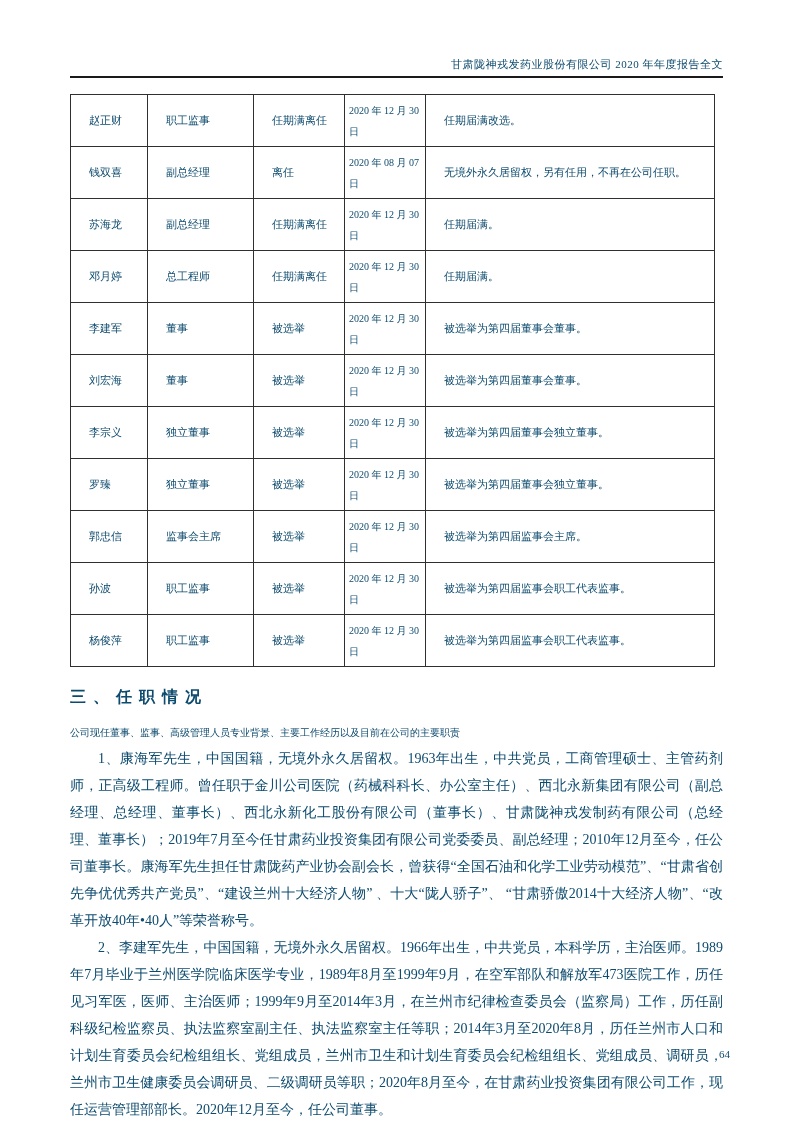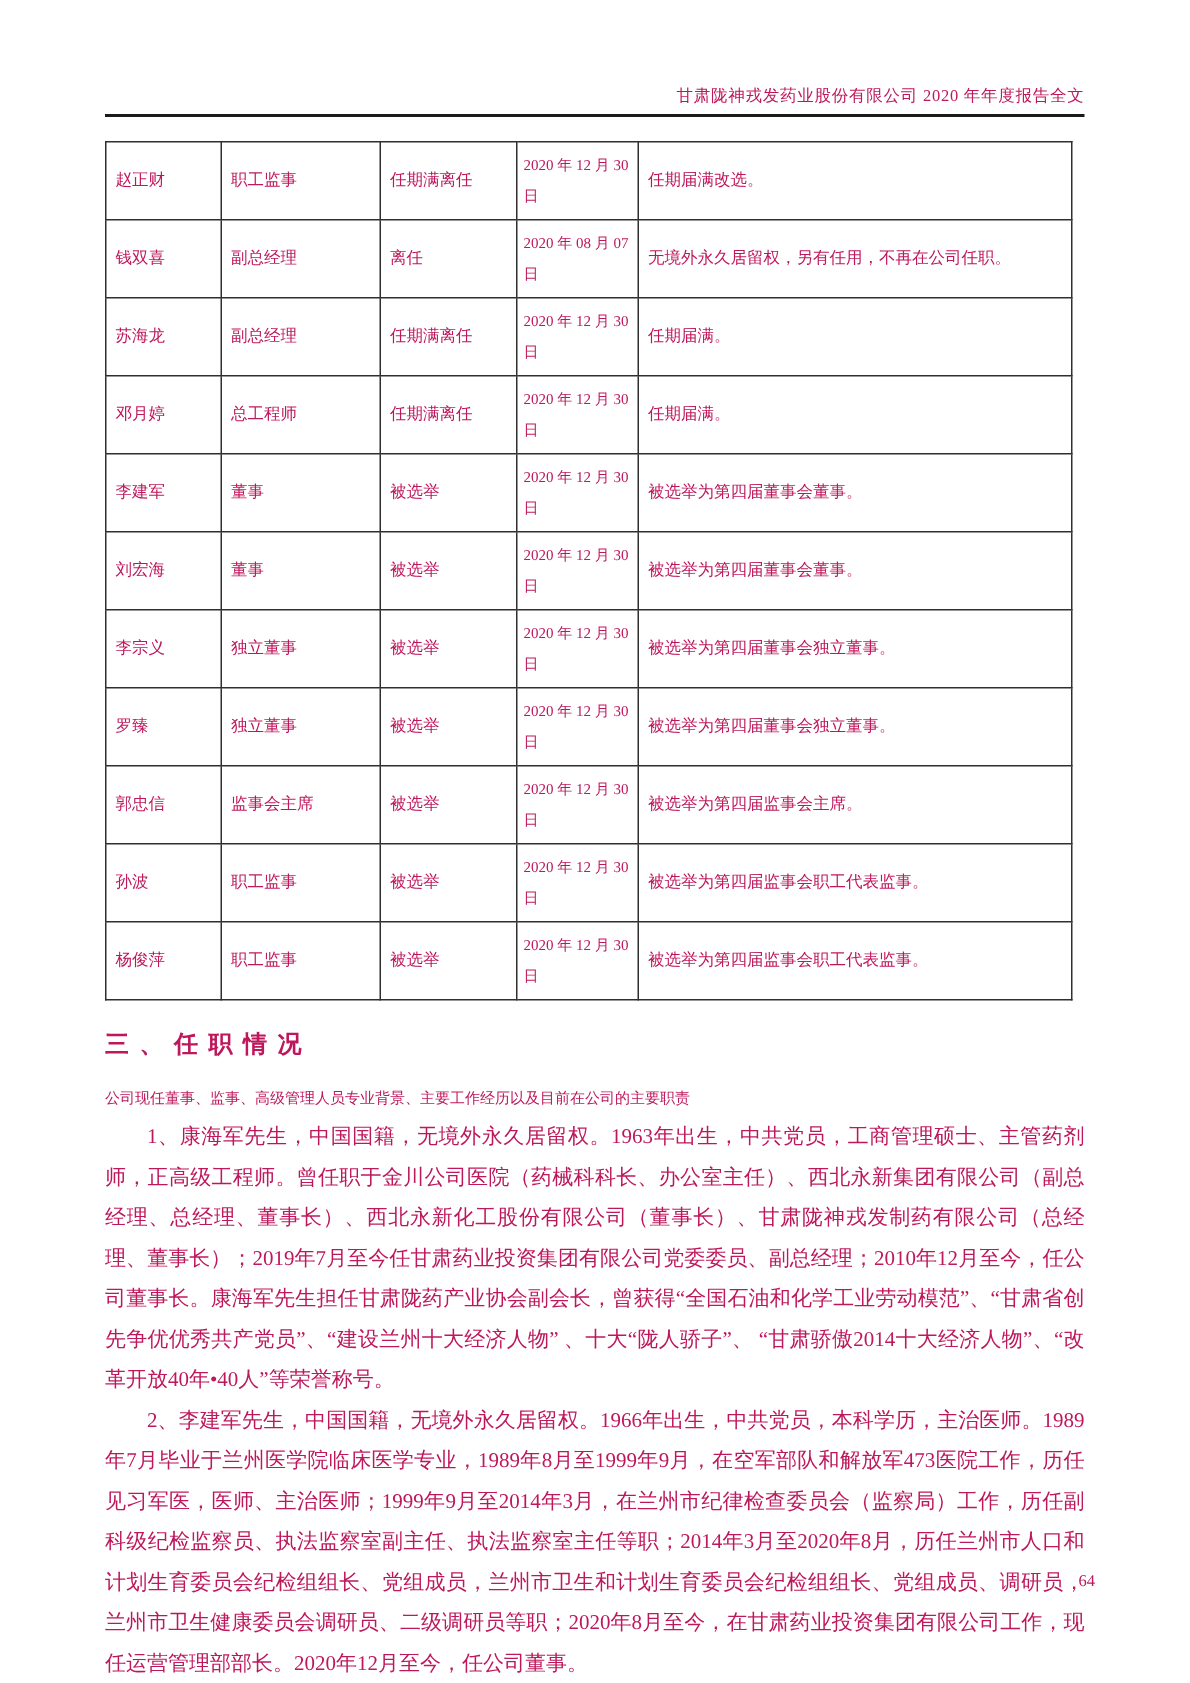--- a/index.html
+++ b/index.html
@@ -2,21 +2,21 @@
 <html><head>
 <meta charset="utf-8">
 <style>
   html, body { margin: 0; padding: 0; background: #ffffff; }
   .page {
     position: relative;
     width: 793px;
     height: 1122px;
     background: #ffffff;
     font-family: "Liberation Serif", "DejaVu Serif", serif;
-    color: #be185d;
+    color: #0c4a6e;
     overflow: hidden;
     box-sizing: border-box;
   }
   .content { margin: 0 70px; width: 653px; }
 
   .header { padding-top: 57px; }
   .header-text {
     text-align: right;
     font-size: 11px;
     line-height: 15px;
@@ -33,21 +33,21 @@
     border-collapse: collapse;
     table-layout: fixed;
     width: 644px;
   }
   table.officers-table td {
     border: 1px solid #2f2f2f;
     height: 47px;
     vertical-align: middle;
     font-size: 11px;
     line-height: 21px;
-    padding: 2px 2px 2px 6px;
+    padding: 2px 2px 2px 18px;
     word-break: break-all;
     overflow: hidden;
   }
   table.officers-table td.date-cell {
     font-size: 10px;
     padding: 2px 1px 2px 4px;
   }
 
   .section-heading {
     margin: 19px 0 0 0;

